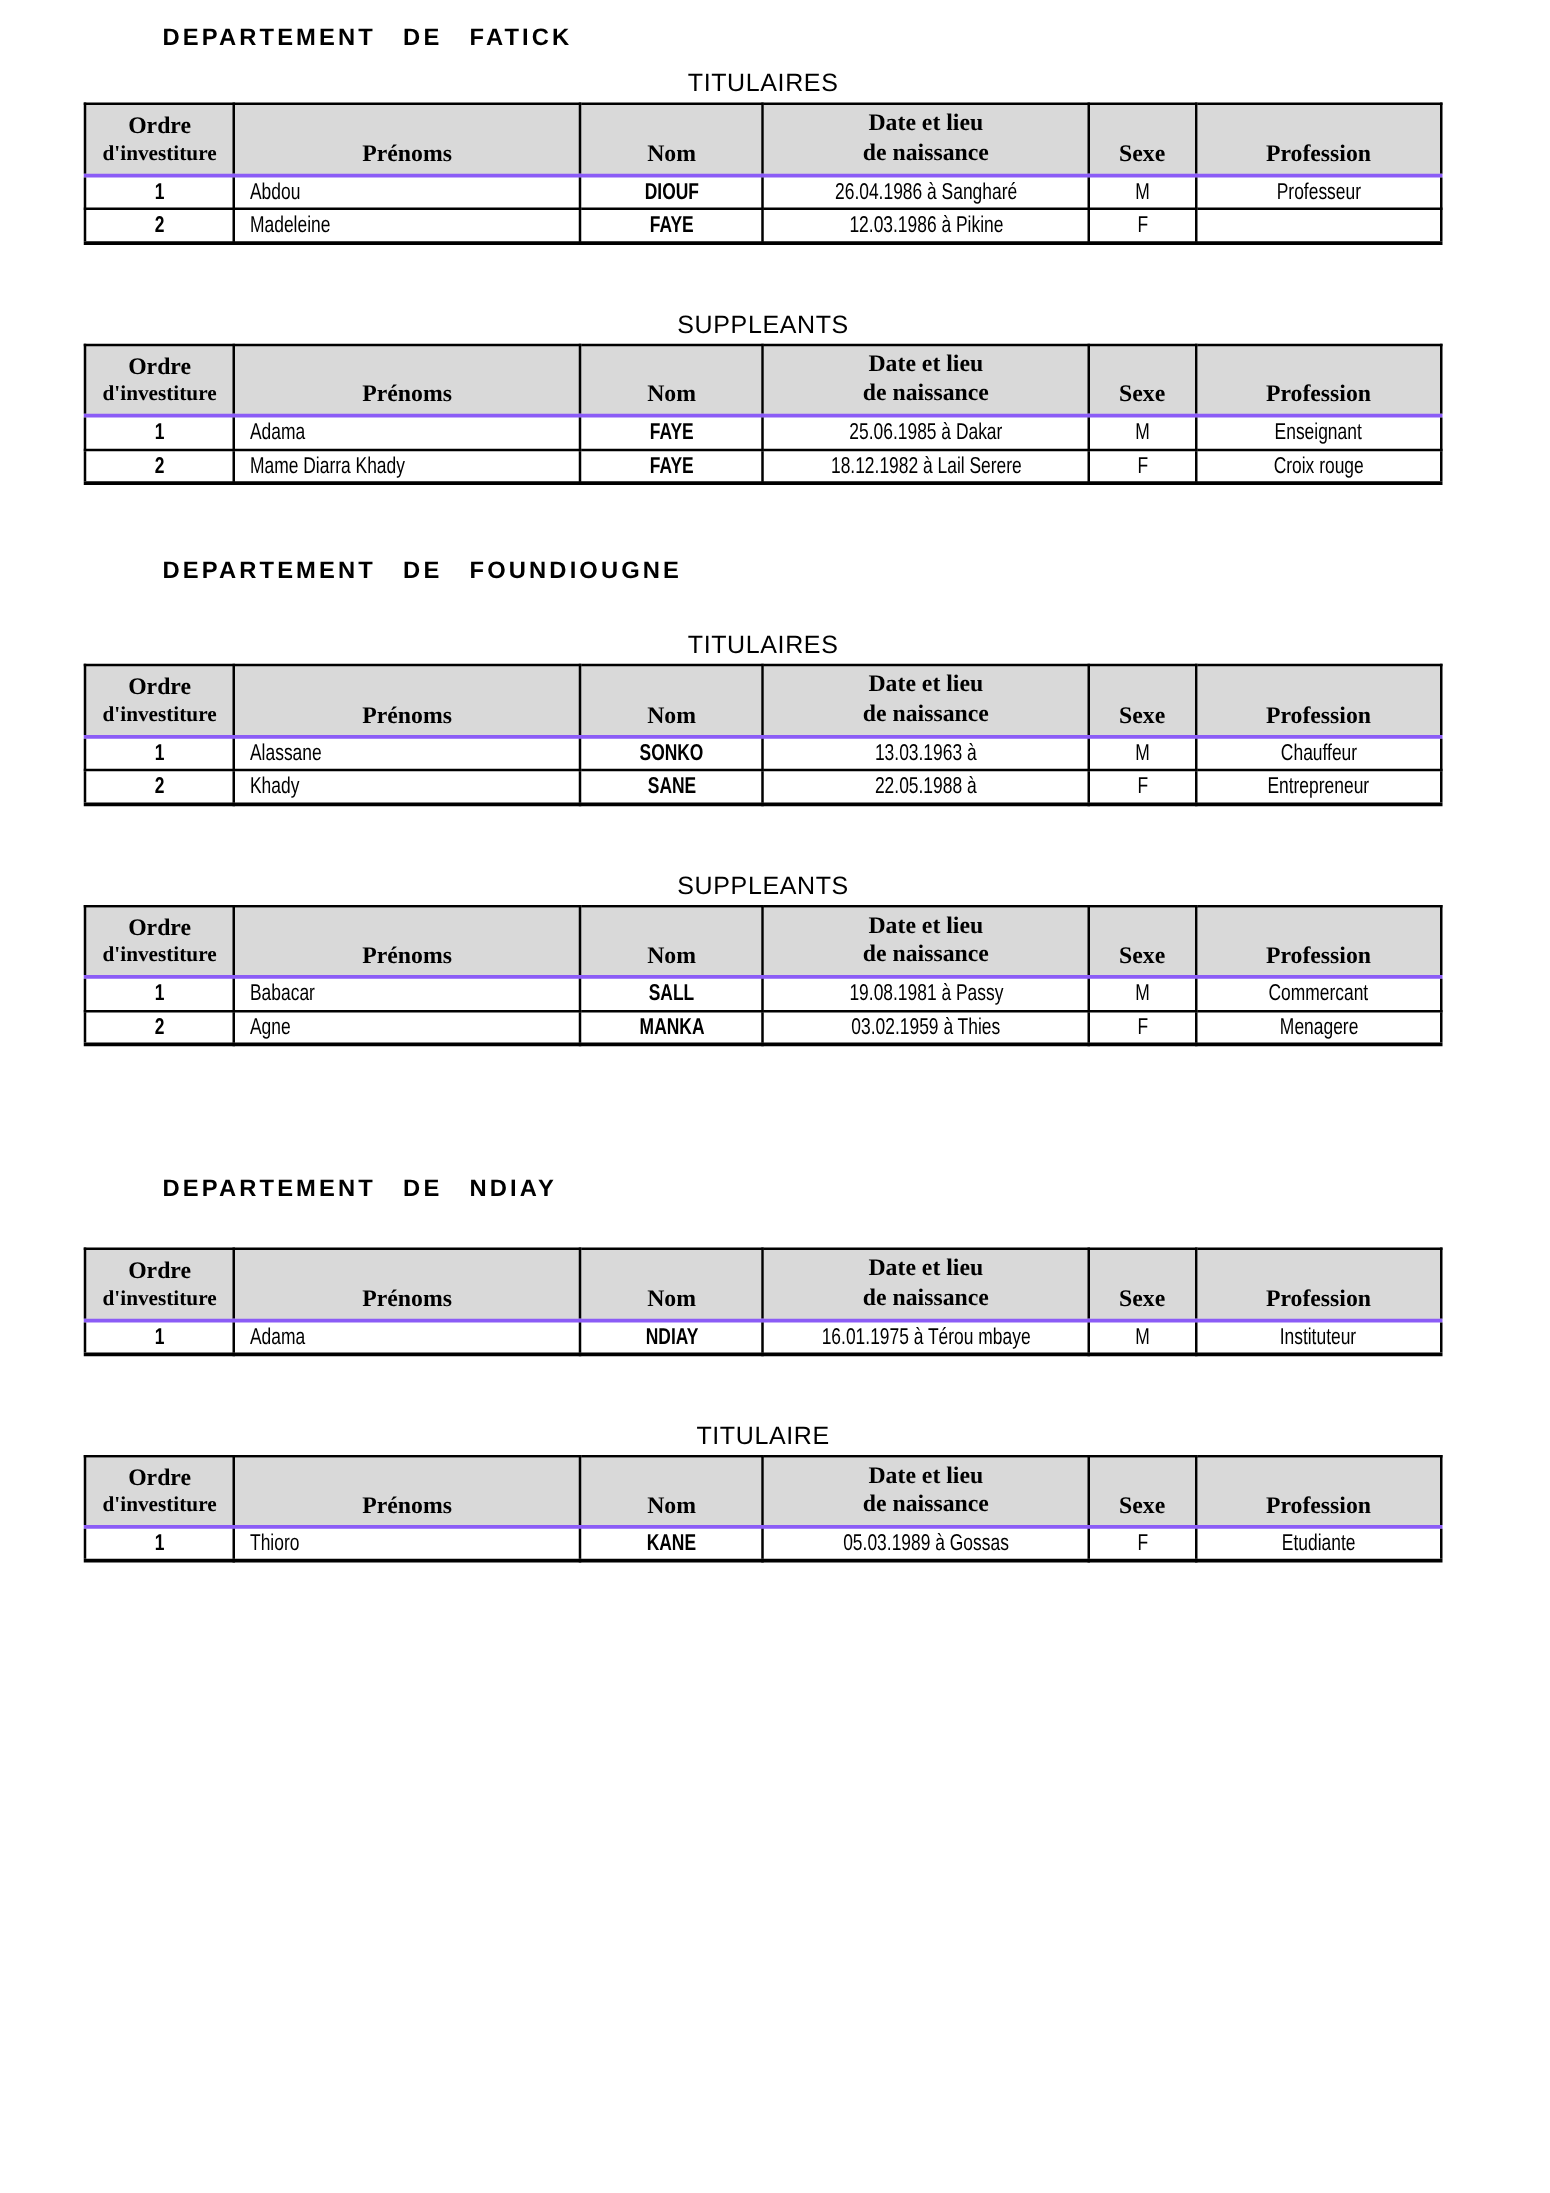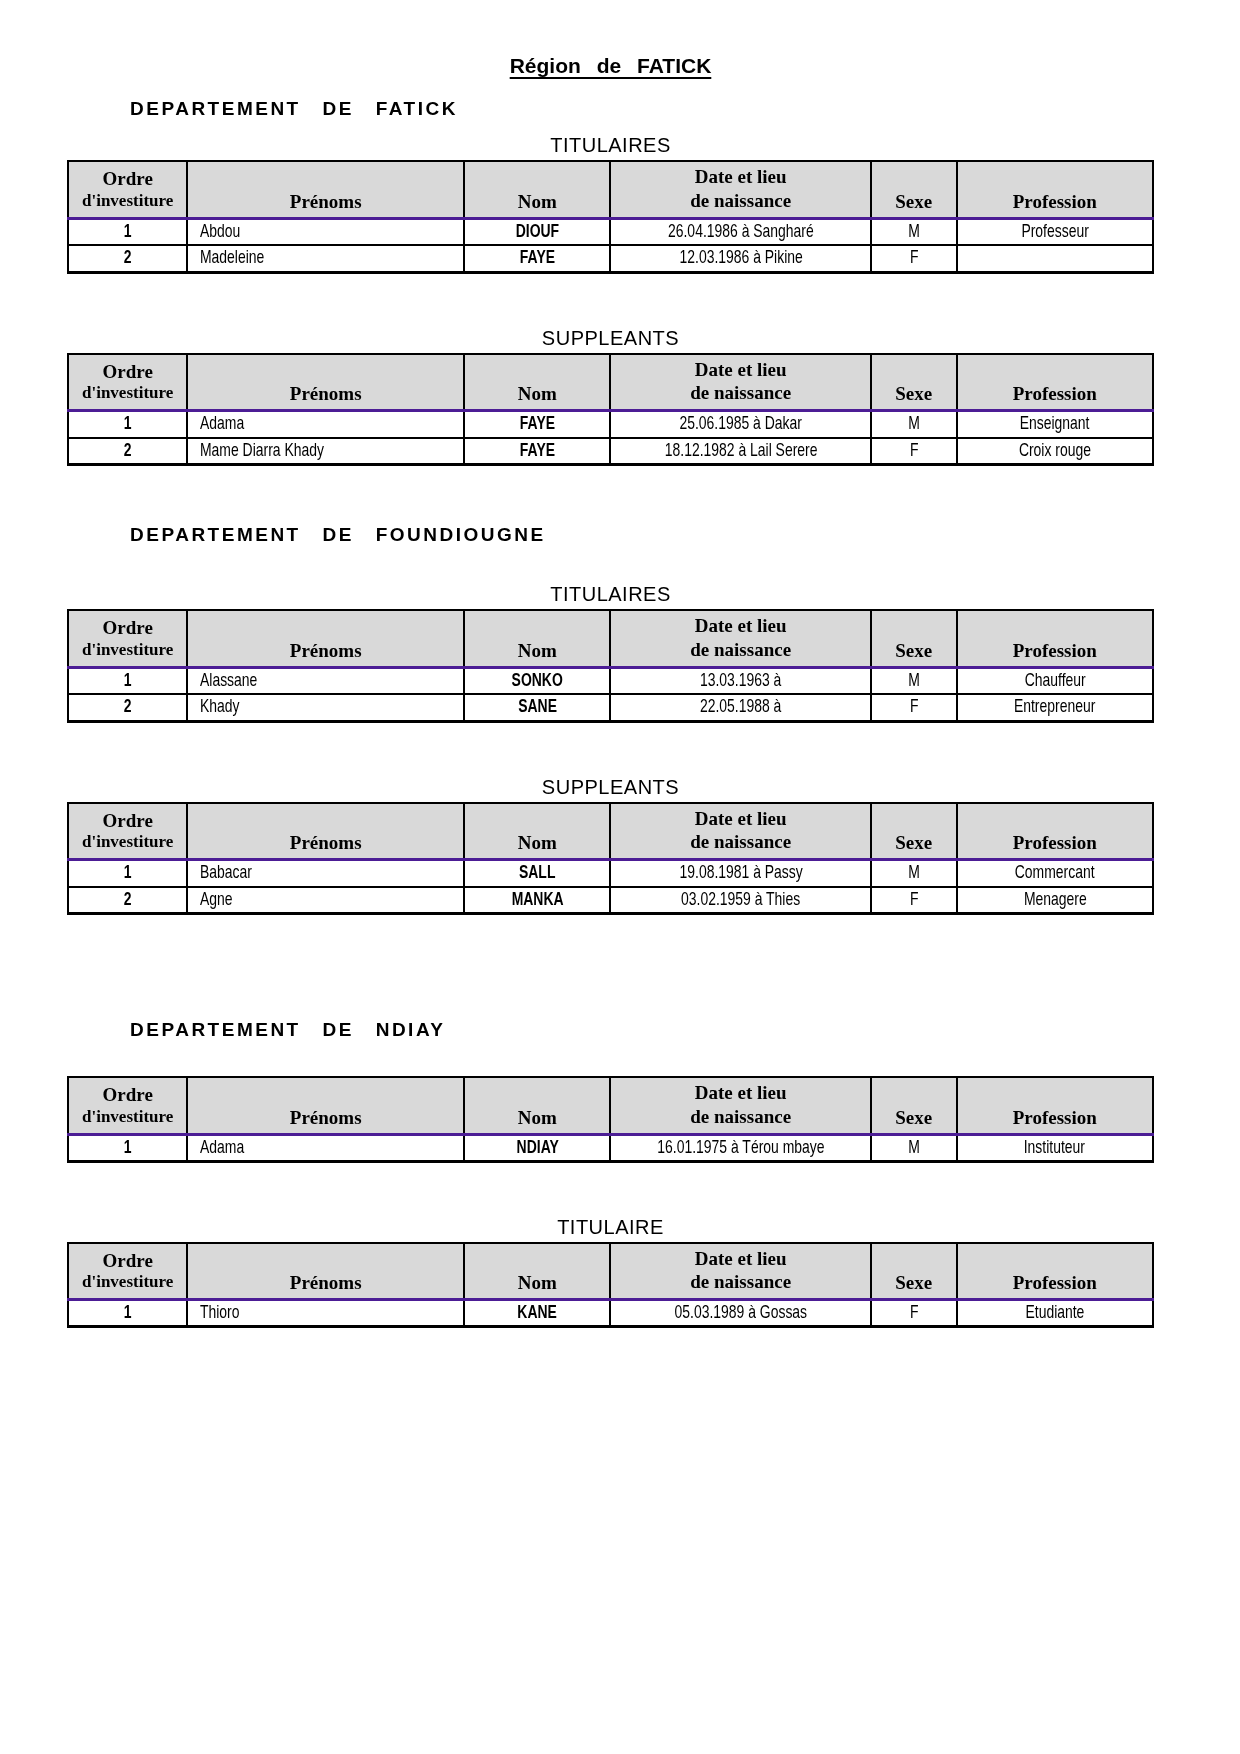--- a/index.html
+++ b/index.html
@@ -50,21 +50,21 @@
     width: 100%;
     border-collapse: collapse;
     table-layout: fixed;
     border: 2px solid #000;
   }
   table.roster th, table.roster td {
     border: 2px solid #000;
     overflow: hidden;
     white-space: nowrap;
   }
-  thead tr { height: 57px; border-bottom: 3px solid #4c1d95; }
+  thead tr { height: 57px; border-bottom: 3px solid #8b5cf6; }
   thead th {
     background: #d9d9d9;
     font-family: "Liberation Serif", serif;
     font-weight: bold;
     font-size: 19px;
     vertical-align: bottom;
     padding: 2px 3px 4px;
     text-align: center;
   }
   thead th.h-ordre { vertical-align: middle; padding-bottom: 2px; }
@@ -83,23 +83,20 @@
   td.c-prenoms { text-align: left; padding-left: 12px; }
   td.c-ordre, td.c-nom { font-weight: bold; }
   .cnd { display: inline-block; transform: scale(0.82, 1.08); transform-origin: 50% 55%; }
   td.c-prenoms .cnd { transform-origin: 0 55%; }
 </style>
 </head>
 <body>
 
 <div class="page">
   <div class="content">
-    <div class="doc-title">
-      <span>Région  de  FATICK</span>
-    </div>
     <div id="sections-root">
         <div class="section sec-0">
           <div class="dept-heading">DEPARTEMENT  DE  FATICK</div>
           <div class="tbl-block first">
             <div class="tbl-caption">TITULAIRES</div>
             <table class="roster">
               <colgroup>
                 <col style="width: 11%;">
                 <col style="width: 25.5%;">
                 <col style="width: 13.5%;">

